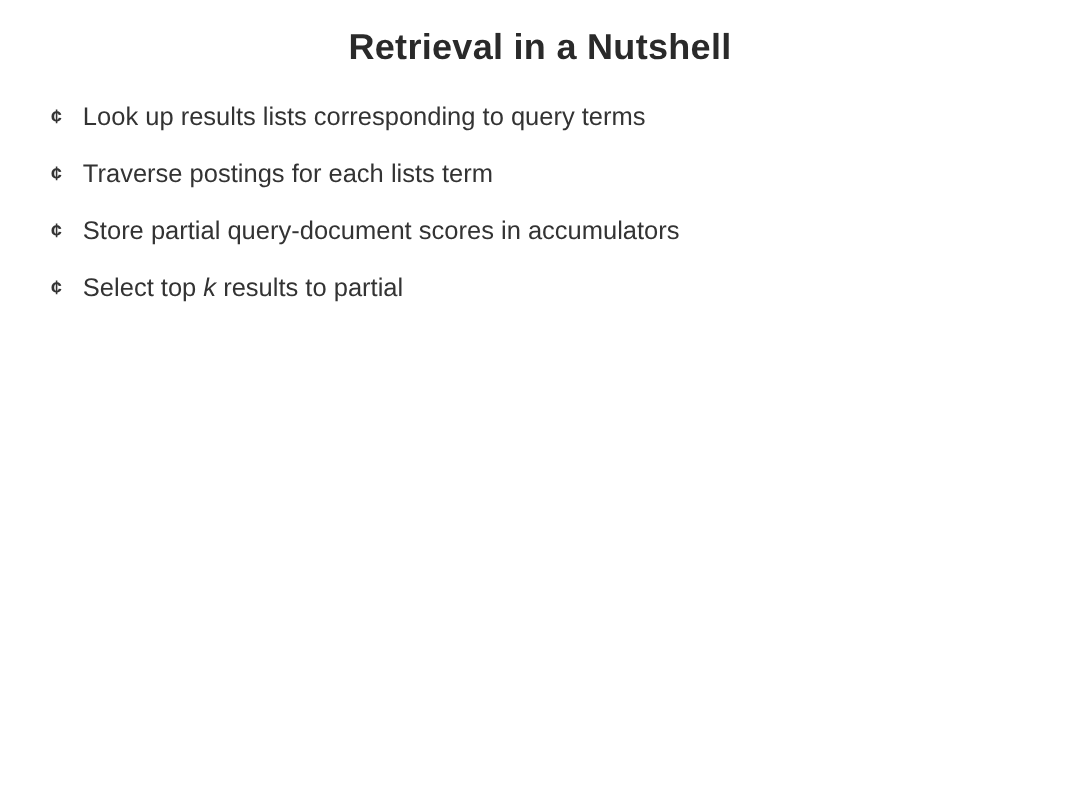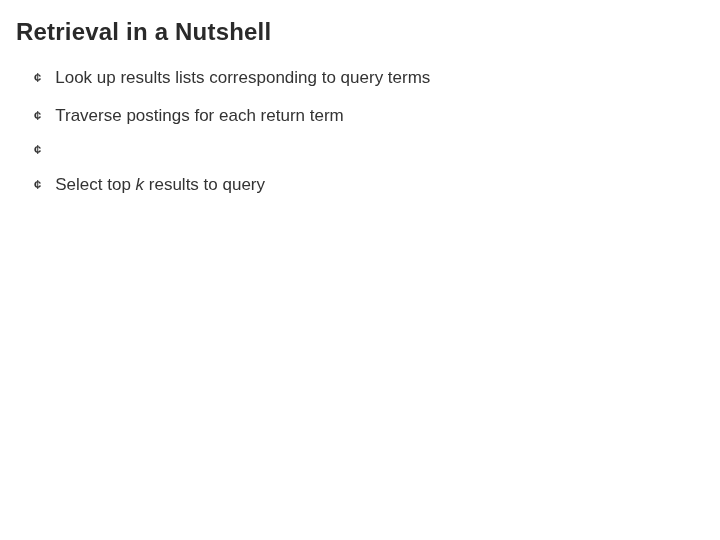--- a/index.html
+++ b/index.html
@@ -14,20 +14,21 @@
       font-family: Arial, Helvetica, sans-serif;
       color: #333333;
       padding: 18px 16px;
     }
     .slide-title {
       font-size: 24px;
       font-weight: bold;
       color: #2a2a2a;
       margin-bottom: 22px;
       letter-spacing: 0.2px;
+      text-align: center;
     }
     .bullet-list {
       list-style: none;
       padding-left: 18px;
     }
     .bullet-item {
       display: flex;
       align-items: baseline;
       margin-bottom: 18px;
       font-size: 17px;
@@ -51,22 +52,23 @@
 
 <h1 class="slide-title">Retrieval in a Nutshell</h1>
 
 <ul class="bullet-list">
   <li class="bullet-item">
     <span class="bullet-marker">¢</span>
     <span class="bullet-text">Look up results lists corresponding to query terms</span>
   </li>
   <li class="bullet-item">
     <span class="bullet-marker">¢</span>
-    <span class="bullet-text">Traverse postings for each return term</span>
+    <span class="bullet-text">Traverse postings for each lists term</span>
   </li>
   <li class="bullet-item">
     <span class="bullet-marker">¢</span>
+    <span class="bullet-text">Store partial query-document scores in accumulators</span>
   </li>
   <li class="bullet-item">
     <span class="bullet-marker">¢</span>
-    <span class="bullet-text"><span>Select top </span><span class="italic">k</span><span> results to query</span></span>
+    <span class="bullet-text"><span>Select top </span><span class="italic">k</span><span> results to partial</span></span>
   </li>
 </ul>
 
 </body></html>

